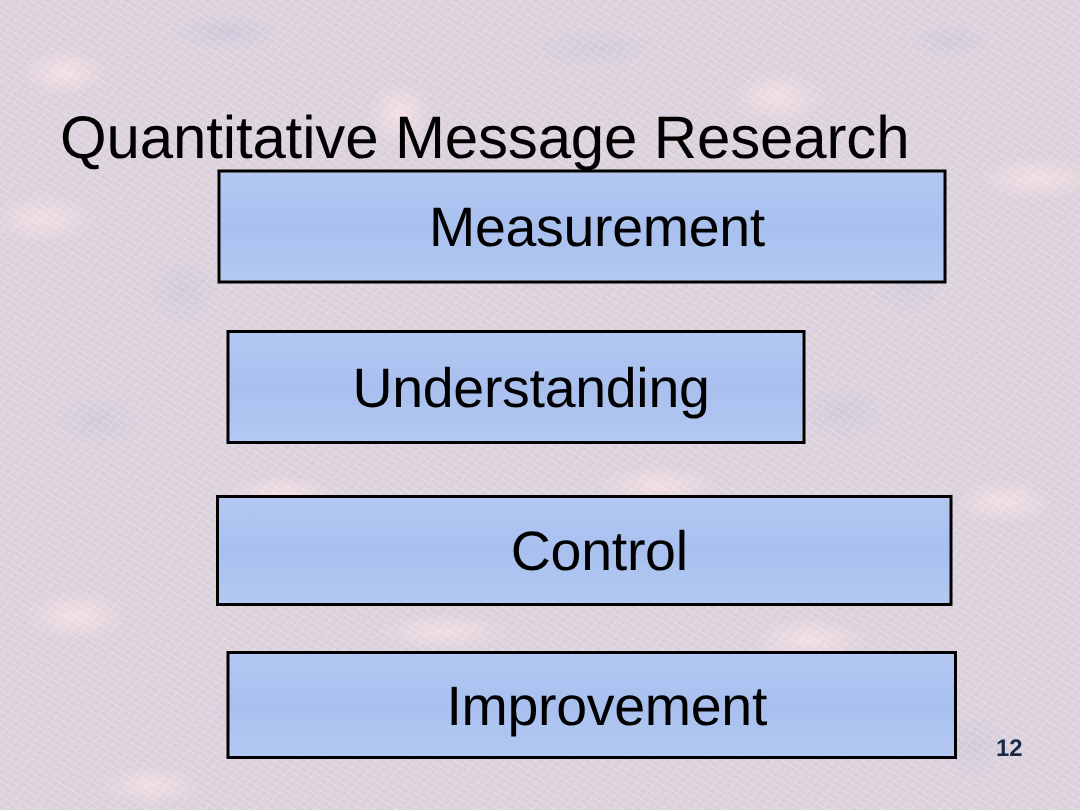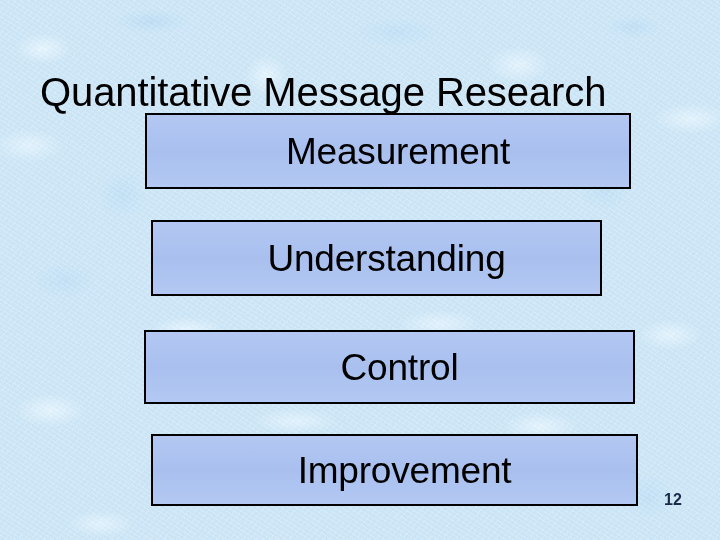--- a/index.html
+++ b/index.html
@@ -10,21 +10,21 @@
     width: 720px;
     height: 540px;
     overflow: hidden;
     font-family: "Liberation Sans", sans-serif;
   }
 
   #slide {
     position: relative;
     width: 720px;
     height: 540px;
-    background-color: #7dd3fc;
+    background-color: #ef4444;
     overflow: hidden;
   }
 
   
   #slide-texture {
     position: absolute;
     inset: 0;
     pointer-events: none;
     opacity: 0.85;
     background-color: #dbeaf6;
@@ -97,21 +97,21 @@
     font-size: 37px;
     line-height: 1;
     color: #000000;
     font-weight: 400;
     letter-spacing: -0.2px;
     white-space: nowrap;
   }
 
   
   #box-measurement   { left: 145px; top: 113px; width: 486px; height: 76px; }
-  #box-understanding { left: 151px; top: 220px; width: 451px; height: 76px; }
+  #box-understanding { left: 151px; top: 220px; width: 386px; height: 76px; }
   #box-control       { left: 144px; top: 330px; width: 491px; height: 74px; }
   #box-improvement   { left: 151px; top: 434px; width: 487px; height: 72px; }
 
   #slide-number {
     position: absolute;
     left: 664px;
     top: 491px;
     font-size: 16px;
     color: #1a2a4a;
     font-weight: 700;

